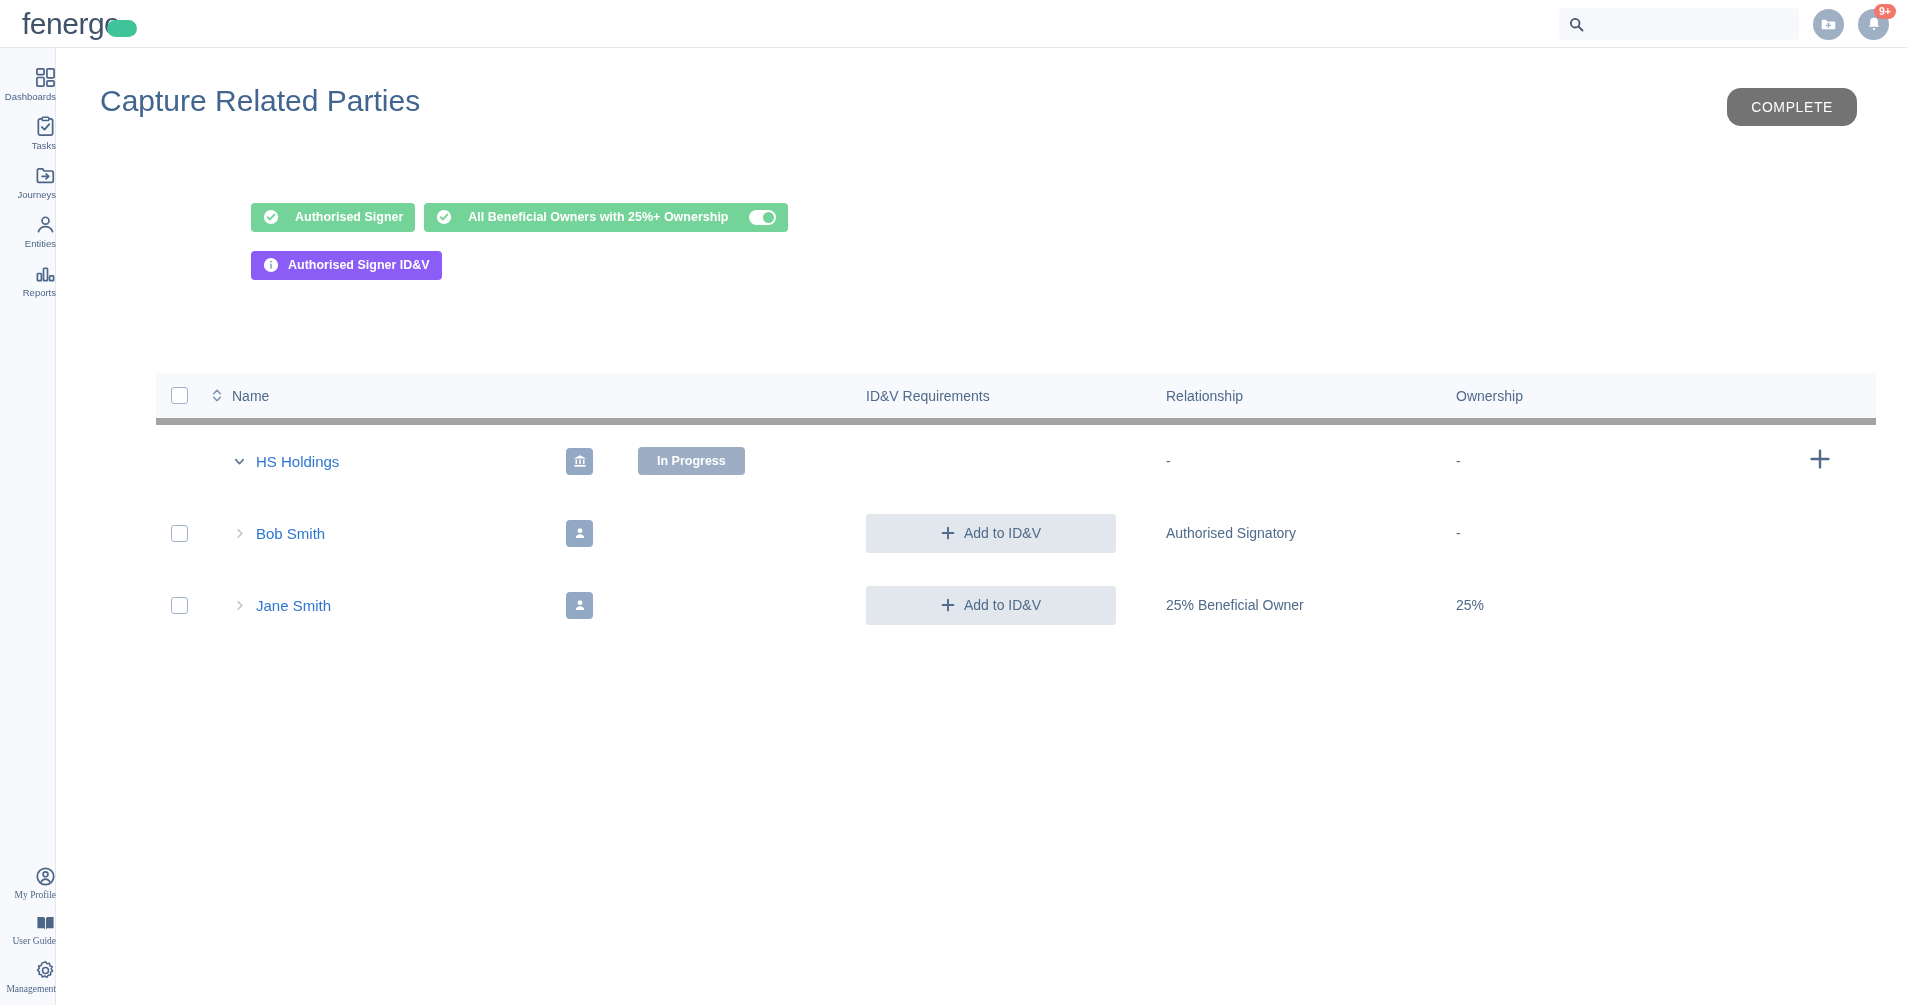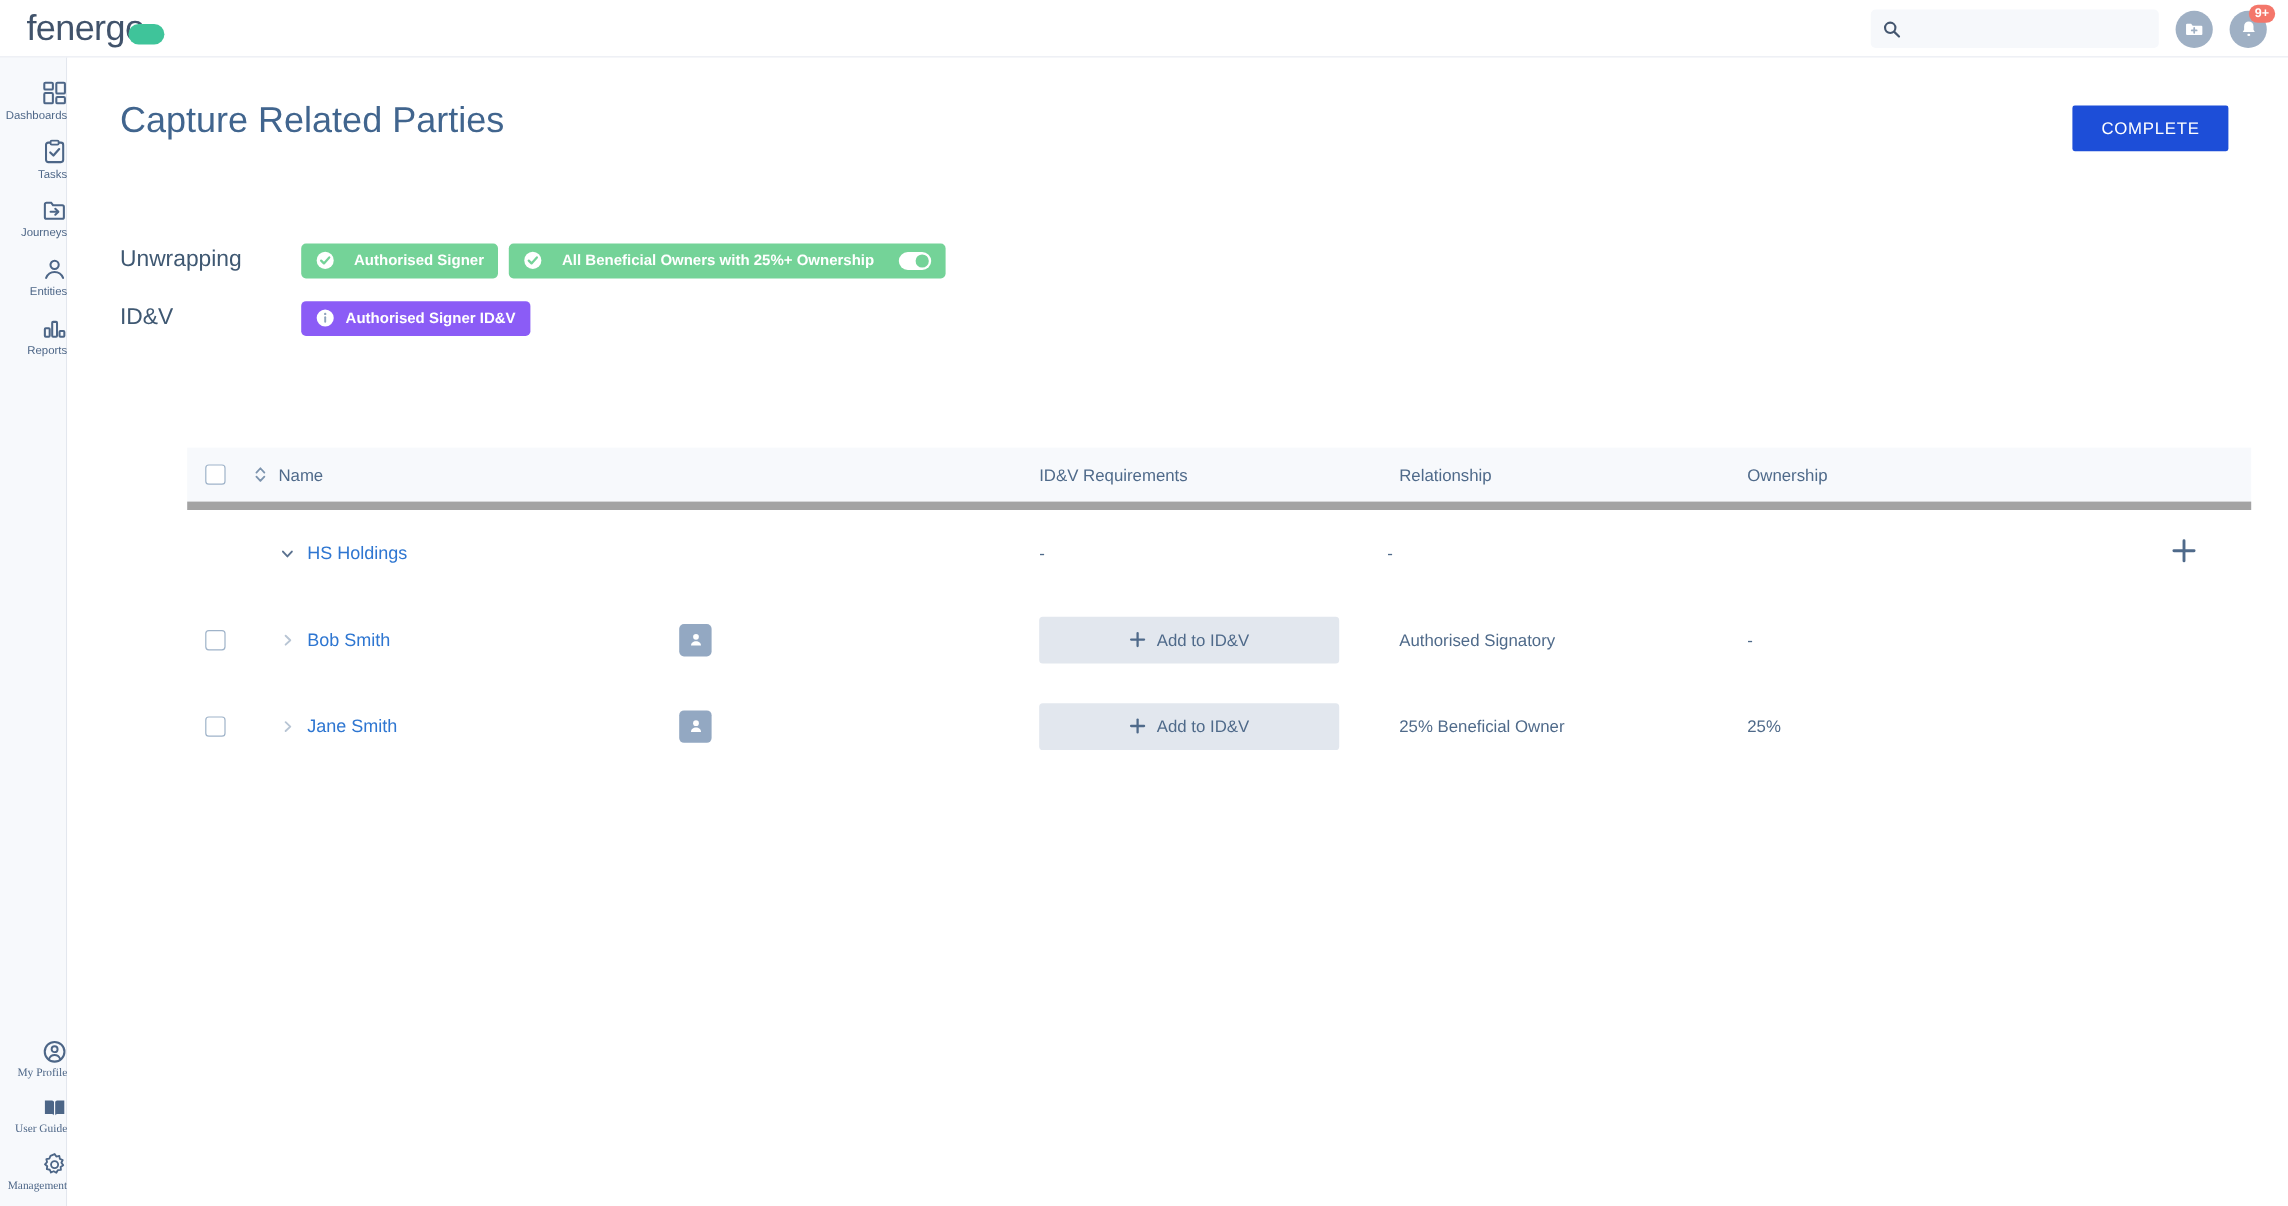--- a/index.html
+++ b/index.html
@@ -72,21 +72,21 @@
   .side-bottom { position: absolute; bottom: 6px; left: 0; width: 67px; font-family: Liberation Serif, serif; }
 
   
   .main { position: absolute; top: 48px; left: 56px; width: 1851px; height: 957px; background: #fff; }
   .page-title {
     position: absolute; left: 44px; top: 36px;
     font-size: 30px; color: #41658e; font-weight: 400;
   }
   .complete-btn {
     position: absolute; right: 50px; top: 40px;
-    background: #1d4ed8; color: #ffffff; border: none; border-radius: 2px;
+    background: #737373; color: #ffffff; border: none; border-radius: 14px;
     font-size: 14px; letter-spacing: 0.6px; padding: 11px 24px;
     cursor: pointer; font-family: "Liberation Sans", sans-serif;
   }
 
   .rowlabel-block { position: absolute; left: 44px; top: 145px; }
   .rowlabel {
     font-size: 19px; color: #3f5872; height: 48px; display: flex; align-items: center;
   }
   .chips-row { position: absolute; display: flex; align-items: center; gap: 9px; }
   .chip {
@@ -258,24 +258,20 @@
       <span class="side-label">Management</span>
     </div>
   </div>
 </div>
 
 <div class="main">
 
   <div class="page-title">Capture Related Parties</div>
   <button class="complete-btn">COMPLETE</button>
 
-  <div class="rowlabel-block">
-    <div class="rowlabel">Unwrapping</div>
-    <div class="rowlabel">ID&amp;V</div>
-  </div>
 
   <div class="chips-row" style="left:195px; top:145px; height:48px;">
     <div class="chip green">
       <span class="chip-icon">
         <svg width="16" height="16" viewBox="0 0 18 18">
             <circle cx="9" cy="9" r="8" fill="#ffffff"></circle>
             <polyline points="5.2,9.2 7.8,11.8 12.8,6.2" fill="none" stroke="#74d398" stroke-width="2.1" stroke-linecap="round" stroke-linejoin="round"></polyline>
           </svg>
       </span>
       <span>Authorised Signer</span>
@@ -332,20 +328,32 @@
       <div class="col-check"></div>
       <div class="col-sort"></div>
       <div class="col-name name-cell">
         <span class="chev">
           <svg width="13" height="13" viewBox="0 0 14 14">
               <polyline points="3,5 7,9.4 11,5" fill="none" stroke="#5b7290" stroke-width="1.7" stroke-linecap="round" stroke-linejoin="round"></polyline>
             </svg>
         </span>
         <span class="link">HS Holdings</span>
       </div>
+      <div class="col-idv" style="display:flex;align-items:center;gap:45px;">
+        <span class="badge-icon">
+          <svg width="16" height="16" viewBox="0 0 18 18">
+            <polygon points="9,2.4 16,6.1 2,6.1" fill="#ffffff"></polygon>
+            <rect x="4" y="7.2" width="1.7" height="5.4" fill="#ffffff"></rect>
+            <rect x="8.2" y="7.2" width="1.7" height="5.4" fill="#ffffff"></rect>
+            <rect x="12.4" y="7.2" width="1.7" height="5.4" fill="#ffffff"></rect>
+            <rect x="2.6" y="13.5" width="12.8" height="1.9" fill="#ffffff"></rect>
+          </svg>
+        </span>
+        <span class="status-pill">In Progress</span>
+      </div>
       <div class="col-req"></div>
       <div class="col-rel cellval">-</div>
       <div class="col-own cellval">-</div>
       <div class="col-plus">
         <span class="plus-big">
           <svg width="22" height="22" viewBox="0 0 22 22">
             <line x1="11" y1="2.6" x2="11" y2="19.4" stroke="#4f6a8a" stroke-width="2.4" stroke-linecap="round"></line>
             <line x1="2.6" y1="11" x2="19.4" y2="11" stroke="#4f6a8a" stroke-width="2.4" stroke-linecap="round"></line>
           </svg>
         </span>

